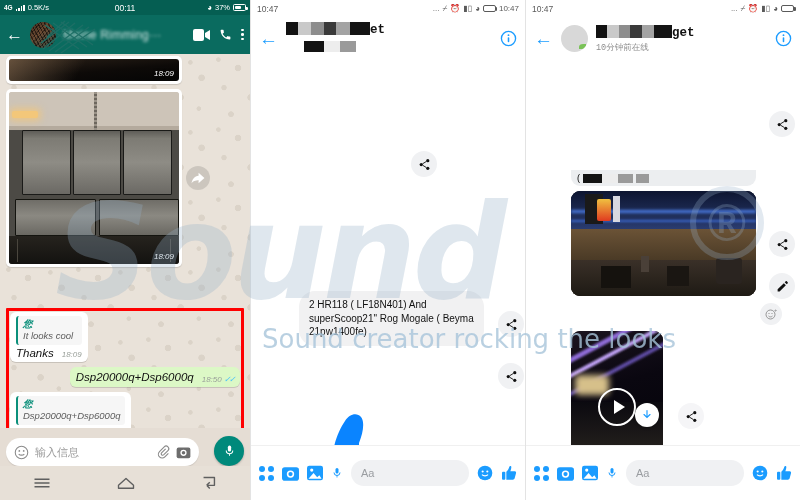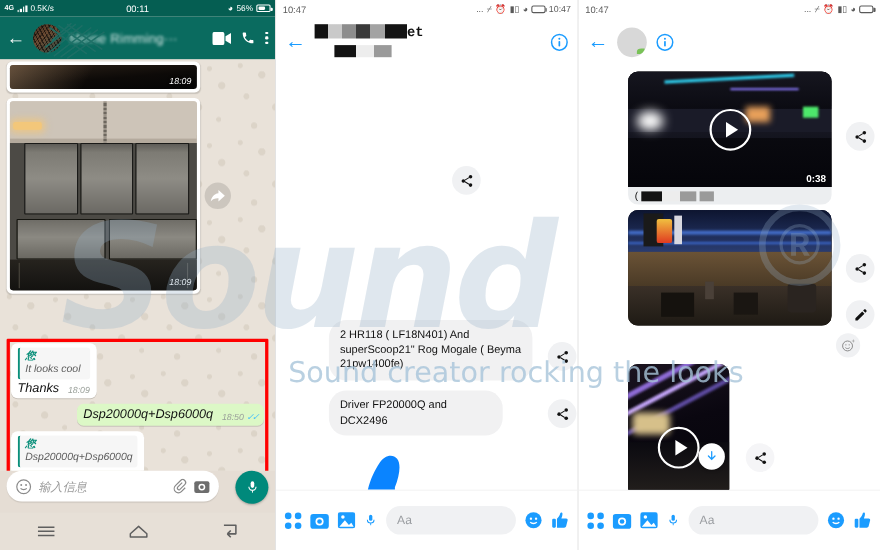--- a/index.html
+++ b/index.html
@@ -142,22 +142,22 @@
     border-radius:3px; padding:2px 5px 3px 5px; margin-bottom:2px;
   }
   .quote .qname{ color:#0a8f7a; font-size:9.5px; font-weight:bold; line-height:1.25;}
   .quote .qtxt{ color:#5c5c5c; font-size:9.5px; line-height:1.3; white-space:nowrap;}
   .bub .txt{ display:inline; font-size:11.5px;text-align:center; }
   .bub .meta{ float:right; font-size:8px; color:#9aa09a; margin:3px 0 0 8px; white-space:nowrap;}
   .tick{ color:#4fc3f7; font-size:8.5px; margin-left:2px; letter-spacing:-2px;}
   .clr{ clear:both; }
 
   .wa-inputbar{
-    flex:0 0 auto; height:38px; display:flex; align-items:flex-start; gap:15px;
-    padding:0 6px; background:transparent; position:relative; z-index:7;font-style:italic;
+    flex:0 0 auto; height:38px; display:flex; align-items:flex-end; gap:15px;
+    padding:0 6px; background:transparent; position:relative; z-index:7;
   }
   .wa-inputfield{
     flex:1; height:28px; background:#fff; border-radius:16px;
     display:flex; align-items:center; gap:6px; padding:0 8px;
     box-shadow:0 1px 1px rgba(0,0,0,.1);
   }
   .wa-placeholder{ flex:1; color:#9b9b9b; font-size:11px; }
   .wa-mic{
     width:30px;height:30px;border-radius:50%;background:#00897b;
     display:flex;align-items:center;justify-content:center;flex:0 0 auto;
@@ -293,21 +293,21 @@
           <i></i>
           <i></i>
           <i></i>
           <i></i>
         </span>
       <span class="sb-speed">0.5K/s</span>
     </div>
     <div class="wa-sb-time">00:11</div>
     <div class="wa-sb-right">
       <span class="wifi-g">◕</span>
-      <span>56%</span>
+      <span>37%</span>
       <span class="batt">
           <span></span>
         </span>
     </div>
   </div>
 
   <div class="wa-header">
     <div class="wa-back">←</div>
     <div class="wa-avatar"></div>
     <div class="wa-title-wrap">
@@ -501,23 +501,20 @@
             <circle cx="18" cy="5" r="3"></circle>
             <circle cx="18" cy="19" r="3"></circle>
             <circle cx="6" cy="12" r="3"></circle>
           </g>
           <g stroke="#111" stroke-width="1.7">
             <path d="M8.6 10.6 L15.4 6.4 M8.6 13.4 L15.4 17.6"></path>
           </g>
         </svg>
     </div>
 
-    <div class="fbbub" style="left:48px;top:296px;width:158px;">
-      <span>Driver FP20000Q and DCX2496</span>
-    </div>
     <div class="share-btn" style="left:247px;top:304px">
       <svg width="13" height="13" viewBox="0 0 24 24">
           <g fill="#111">
             <circle cx="18" cy="5" r="3"></circle>
             <circle cx="18" cy="19" r="3"></circle>
             <circle cx="6" cy="12" r="3"></circle>
           </g>
           <g stroke="#111" stroke-width="1.7">
             <path d="M8.6 10.6 L15.4 6.4 M8.6 13.4 L15.4 17.6"></path>
           </g>
@@ -583,42 +580,35 @@
       <span>◕</span>
       <span class="fb-batt"></span>
     </div>
   </div>
 
   <div class="fb-header">
     <div class="fb-back">←</div>
     <div class="fb-av">
         <span class="leaf"></span>
       </div>
+    <div class="fb-name-wrap">
+      <div>
+        <span class="redact" style="width:76px"></span><span class="fb-name">get</span>
+      </div>
+      <div class="fb-sub">10分钟前在线</div>
+    </div>
     <svg class="fb-info" width="17" height="17" viewBox="0 0 24 24">
       <circle cx="12" cy="12" r="10" fill="none" stroke="#1b9cff" stroke-width="1.9"></circle>
       <circle cx="12" cy="7.3" r="1.3" fill="#1b9cff"></circle>
       <rect x="10.9" y="10.3" width="2.2" height="7" rx="1" fill="#1b9cff"></rect>
     </svg>
   </div>
 
   <div class="fb-body">
 
-    <div class="vid" style="left:45px;top:6px;width:185px;height:105px;border-radius:9px 9px 0 0;">
-      <div class="scene-hall">
-        <div style="position:absolute;left:0;top:0;width:100%;height:32%;background:linear-gradient(#16161f,#0b0b12);"></div>
-        <div style="position:absolute;left:18%;top:5%;width:64%;height:3px;background:#2ec9e8;filter:blur(1px);transform:rotate(-3deg);"></div>
-        <div style="position:absolute;left:50%;top:14%;width:34%;height:2px;background:#7f6fe8;filter:blur(1px);"></div>
-        <div style="position:absolute;left:8px;top:34%;width:24px;height:18px;background:#fff;filter:blur(5px);border-radius:50%;"></div>
-        <div style="position:absolute;left:58%;top:30%;width:22px;height:14px;background:#e8a05a;filter:blur(3px);"></div>
-        <div style="position:absolute;right:12px;top:30%;width:14px;height:10px;background:#4de86b;filter:blur(1px);"></div>
-        <div style="position:absolute;left:0;bottom:0;width:100%;height:48%;background:linear-gradient(rgba(10,10,16,.3),#05050a);"></div>
-      </div>
-      <div class="playbtn sm"></div>
-      <span class="dur">0:38</span>
-    </div>
 
     <div class="caption-bar" style="left:45px;top:111px;width:185px;height:16px;">
       <span>(</span>
       <span class="redact2" style="width:50px;height:9px"></span>
       <span class="redact2" style="width:13px;height:9px;background:#9a9a9a"></span>
     </div>
 
     <div class="share-btn" style="left:243px;top:52px">
       <svg width="13" height="13" viewBox="0 0 24 24">
           <g fill="#111">

